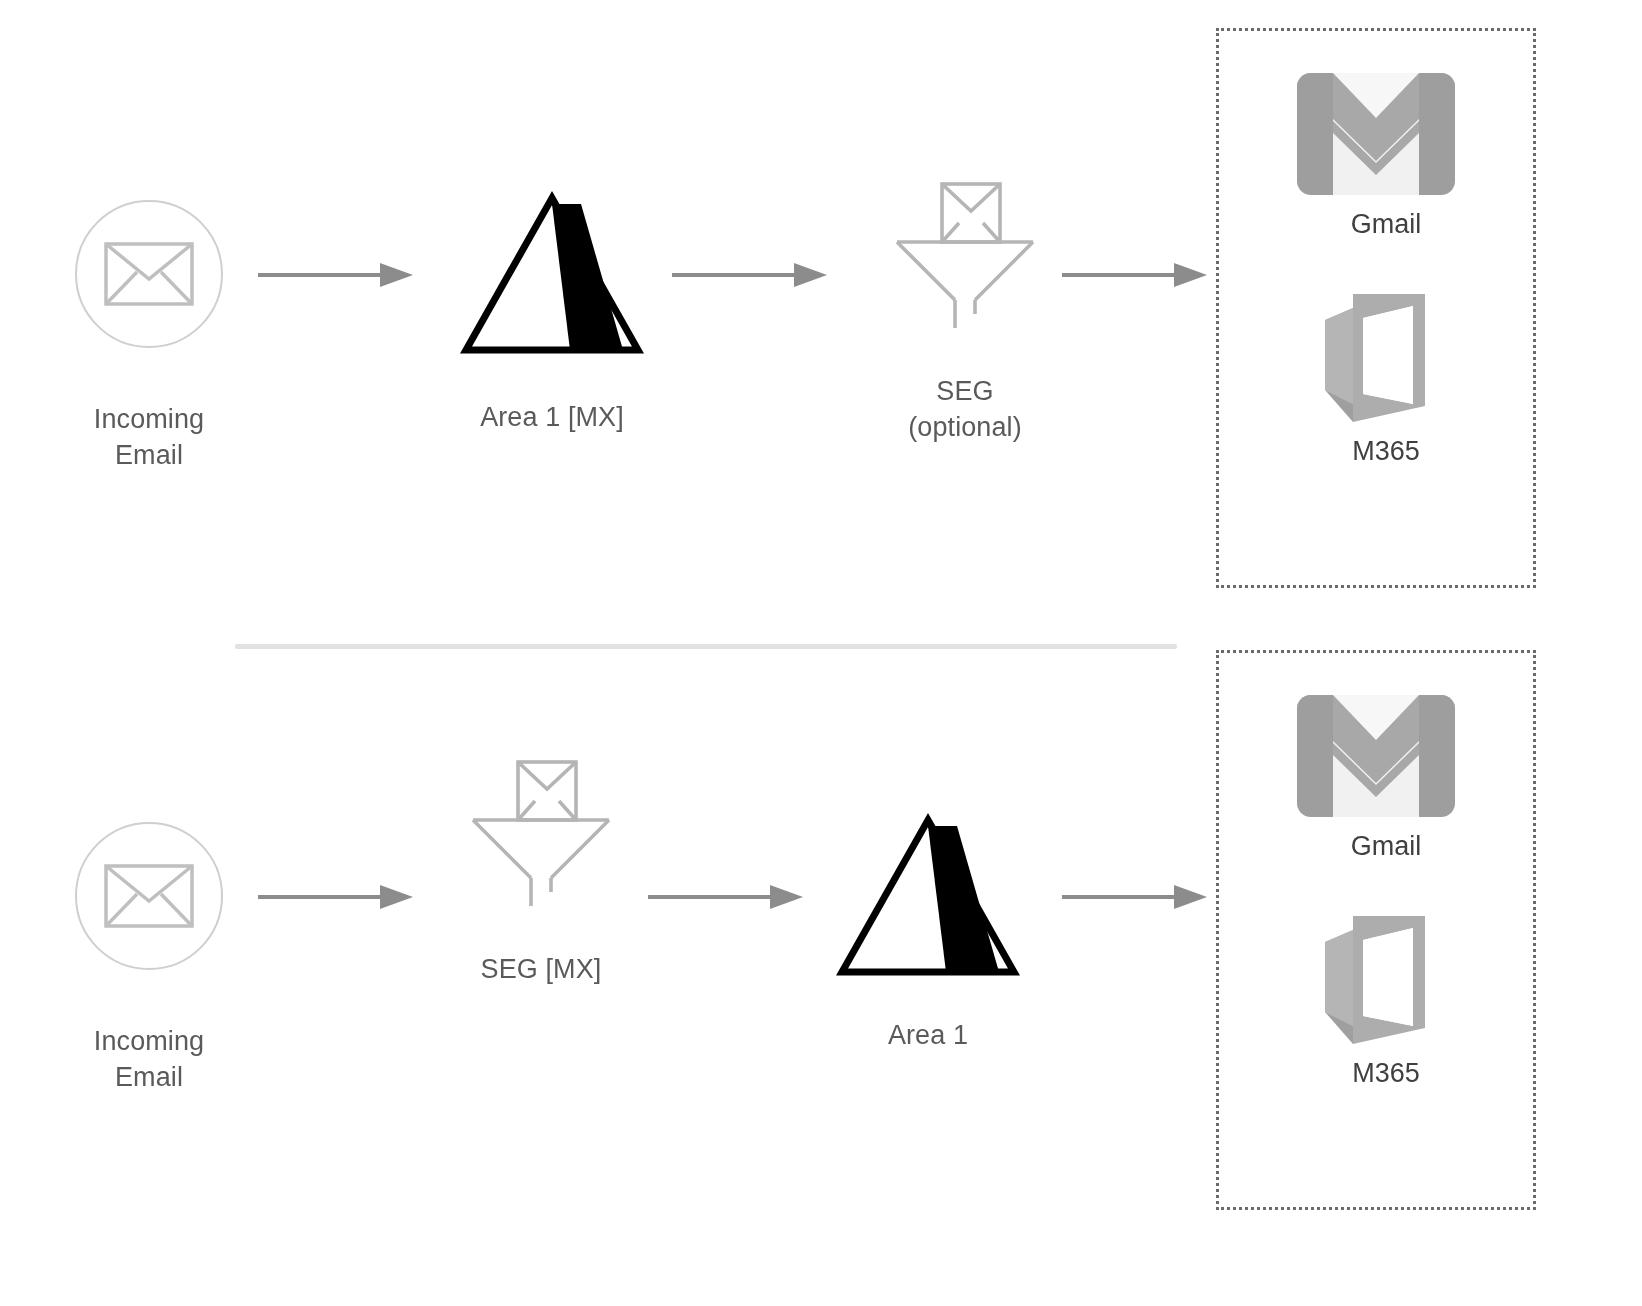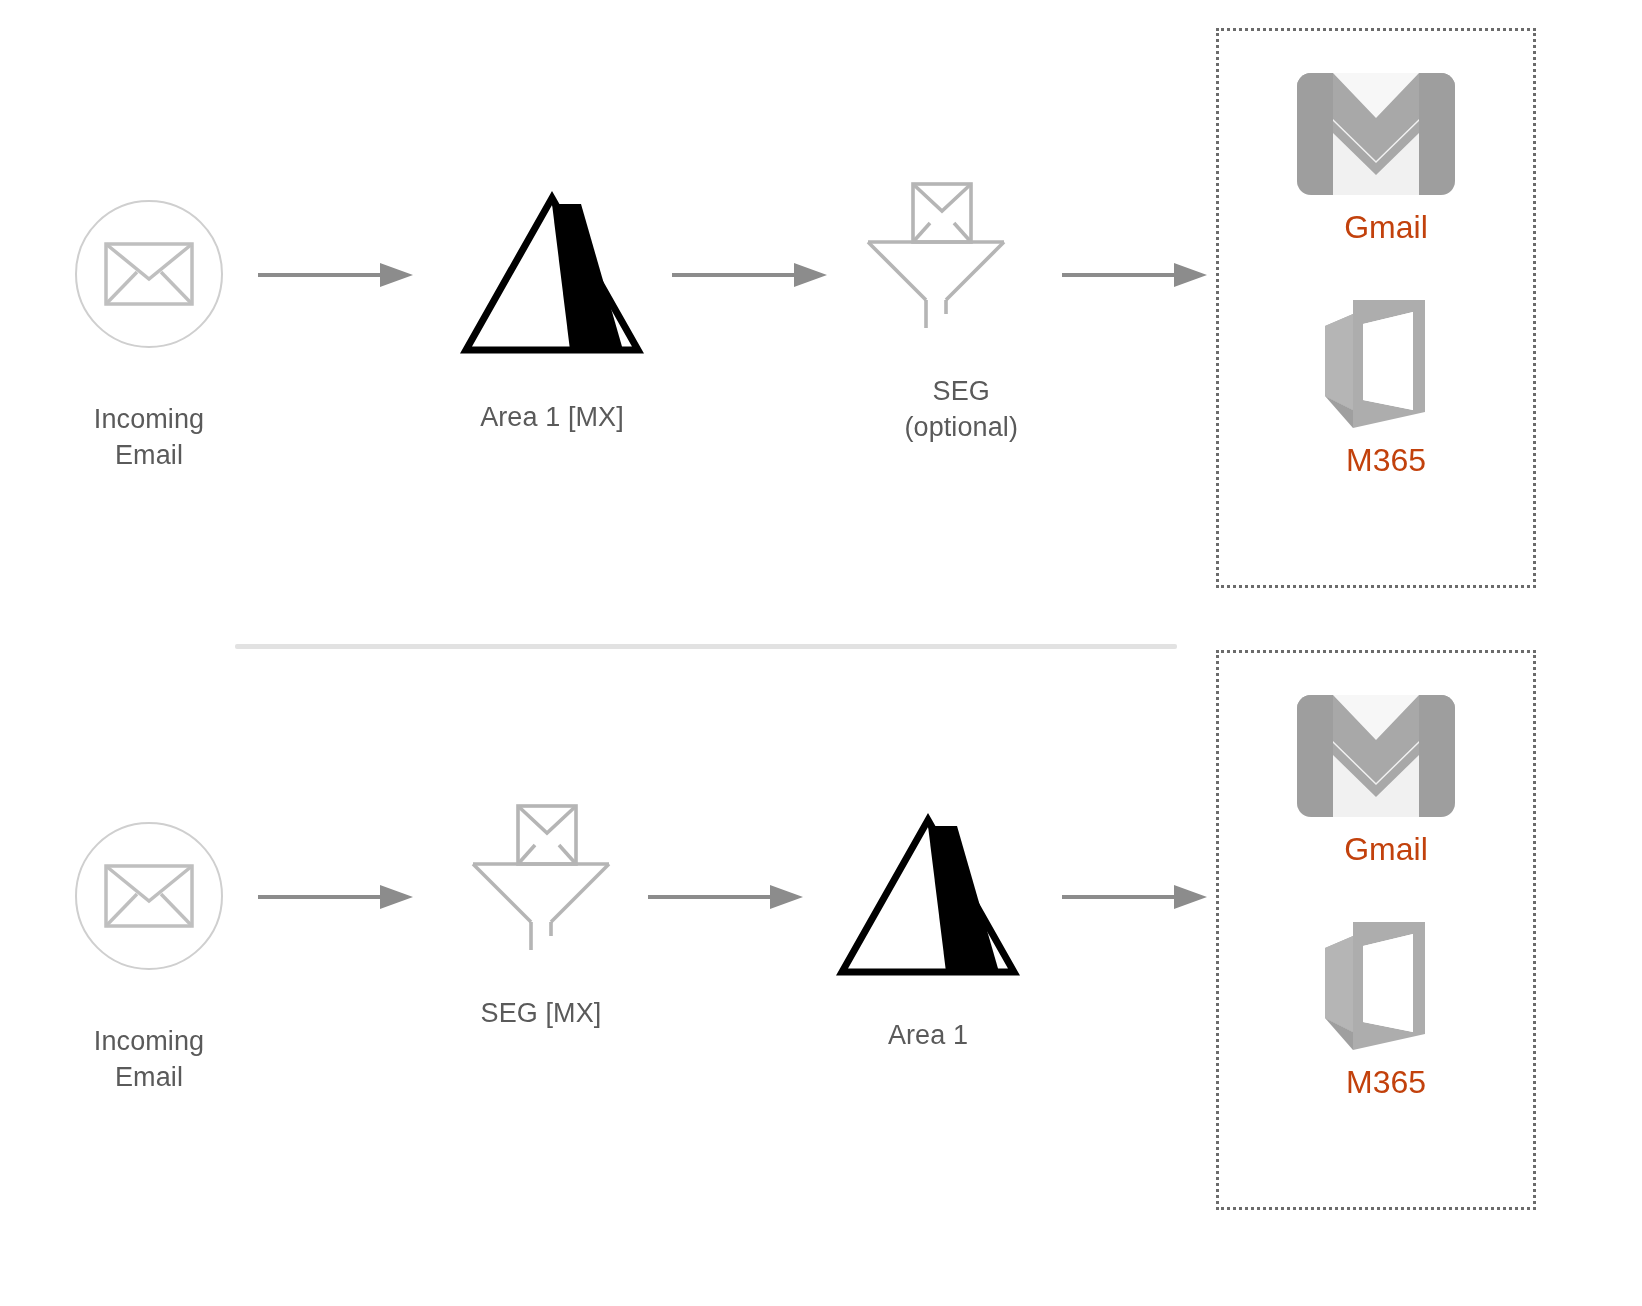--- a/index.html
+++ b/index.html
@@ -75,22 +75,22 @@
     justify-content: flex-start;
   }
 
   .dest-item {
     display: flex;
     flex-direction: column;
     align-items: center;
   }
 
   .dest-label {
-    font-size: 32px;
-    color: #c2410c;
+    font-size: 27px;
+    color: #404040;
     margin-top: 14px;
     text-align: center;
     margin-left: 20px;
   }
 
   .logo-wrap {
     display: flex;
     align-items: center;
     justify-content: center;
   }
@@ -131,21 +131,21 @@
     <div class="node-label" style="margin-top:40px;">Area 1 [MX]</div>
   </div>
 
   <div class="arrow" style="left:672px; top:262px; width:155px;">
     <svg width="155" height="26" viewBox="0 0 155 26" aria-hidden="true">
       <line x1="0" y1="13" x2="126" y2="13" stroke="#8c8c8c" stroke-width="4"></line>
       <polygon points="122,1 155,13 122,25" fill="#8c8c8c"></polygon>
     </svg>
   </div>
 
-  <div class="node" style="left:832px; top:178px; width:186px;align-items:flex-end;">
+  <div class="node" style="left:872px; top:178px; width:186px;">
     <div>
       <svg width="164" height="154" viewBox="0 0 164 154" aria-hidden="true">
         <g fill="none" stroke="#b5b5b5" stroke-width="3.6">
 
           <rect x="59" y="6" width="58" height="58"></rect>
           <path d="M59 6 L88 33 L117 6"></path>
           <path d="M59 64 L76 45"></path>
           <path d="M117 64 L100 45"></path>
 
           <line x1="14" y1="64" x2="150" y2="64"></line>
@@ -222,21 +222,21 @@
     <div class="node-label" style="margin-top:54px;">Incoming Email</div>
   </div>
 
   <div class="arrow" style="left:258px; top:884px; width:155px;">
     <svg width="155" height="26" viewBox="0 0 155 26" aria-hidden="true">
       <line x1="0" y1="13" x2="126" y2="13" stroke="#8c8c8c" stroke-width="4"></line>
       <polygon points="122,1 155,13 122,25" fill="#8c8c8c"></polygon>
     </svg>
   </div>
 
-  <div class="node" style="left:448px; top:800px; width:186px;">
+  <div class="node" style="left:448px; top:756px; width:186px;">
     <div>
       <svg width="164" height="154" viewBox="0 0 164 154" aria-hidden="true">
         <g fill="none" stroke="#b5b5b5" stroke-width="3.6">
           <rect x="59" y="6" width="58" height="58"></rect>
           <path d="M59 6 L88 33 L117 6"></path>
           <path d="M59 64 L76 45"></path>
           <path d="M117 64 L100 45"></path>
           <line x1="14" y1="64" x2="150" y2="64"></line>
           <path d="M14 64 L72 122"></path>
           <path d="M150 64 L92 122"></path>

